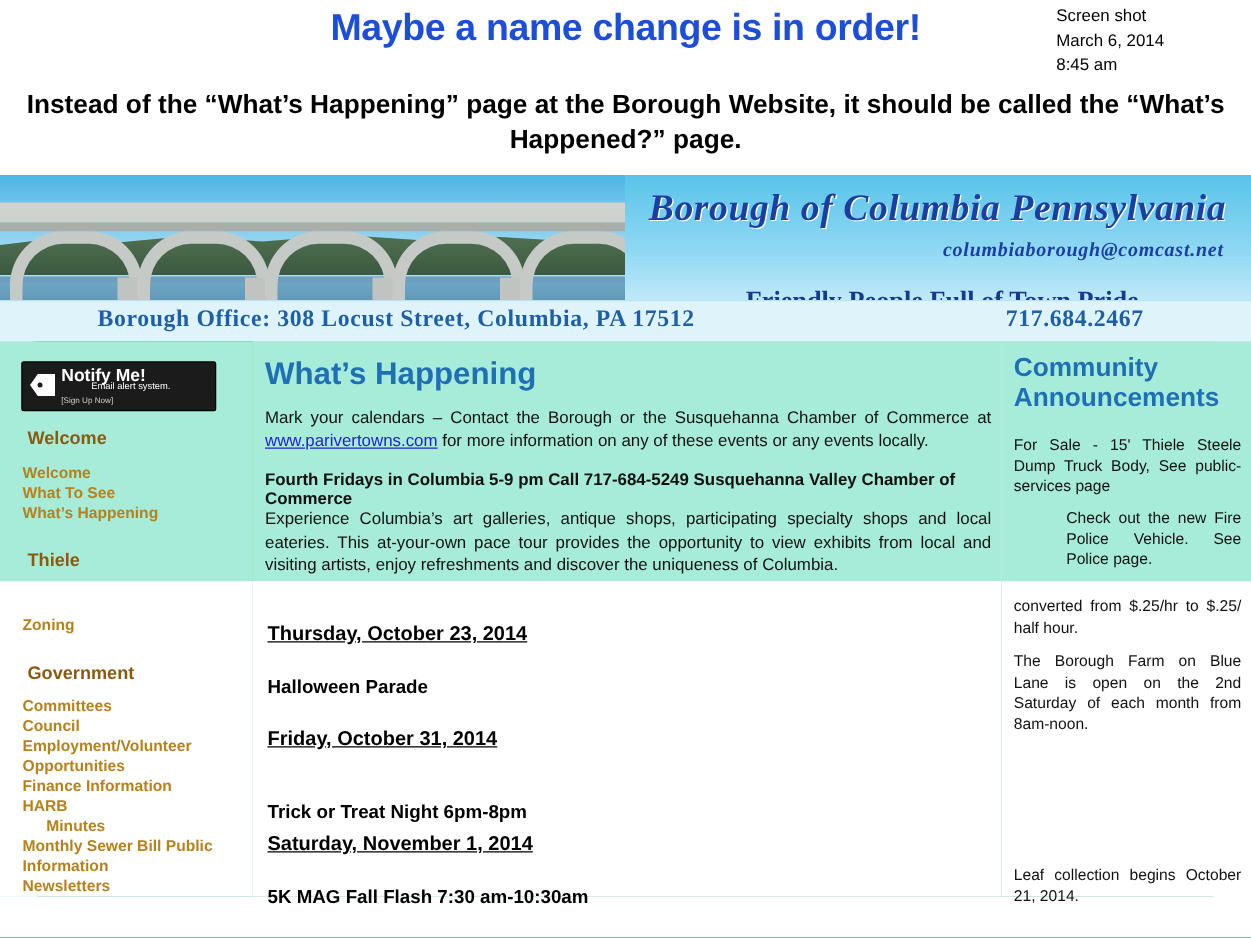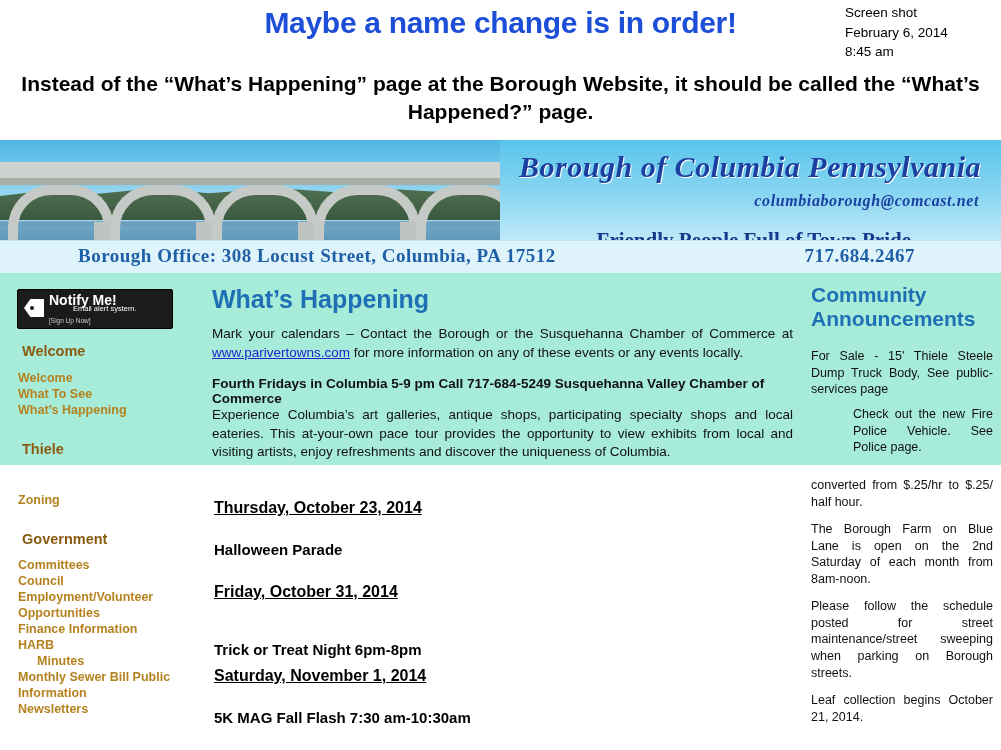--- a/index.html
+++ b/index.html
@@ -217,21 +217,21 @@
   }
 </style>
 </head>
 <body>
 
 <div class="slide-head">
   <div class="slide-title">Maybe a name change is in order!</div>
   <div class="slide-sub">Instead of the “What’s Happening” page at the Borough Website, it should be called the “What’s Happened?” page.</div>
   <div class="screenshot-stamp">
     <div>Screen shot</div>
-    <div>February 6, 2014</div>
+    <div>March 6, 2014</div>
     <div>8:45 am</div>
   </div>
 </div>
 
 <div class="banner">
   <div class="photo">
     <div class="sky"></div>
     <div class="hills"></div>
     <div class="river"></div>
     <div class="bridge-deck"></div>
@@ -310,17 +310,16 @@
   </div>
 
   <div class="col-right">
     <div class="ca-box">
       <div class="ca-title">Community Announcements</div>
       <div class="ca-p" style="top:75px;">For Sale - 15' Thiele Steele Dump Truck Body, See public-services page</div>
       <div class="ca-p" style="top:133px;margin-left:42px;">Check out the new Fire Police Vehicle. See Police page.</div>
     </div>
     <div class="ca-lower-p" style="top:204px;">converted from $.25/hr to $.25/ half hour.</div>
     <div class="ca-lower-p" style="top:248px;">The Borough Farm on Blue Lane is open on the 2nd Saturday of each month from 8am-noon.</div>
-    <div class="ca-lower-p" style="top:325px;">Please follow the schedule posted for street maintenance/street sweeping when parking on Borough streets.</div>
     <div class="ca-lower-p" style="top:419px;">Leaf collection begins October 21, 2014.</div>
   </div>
 
 </div>
 
 </body></html>

